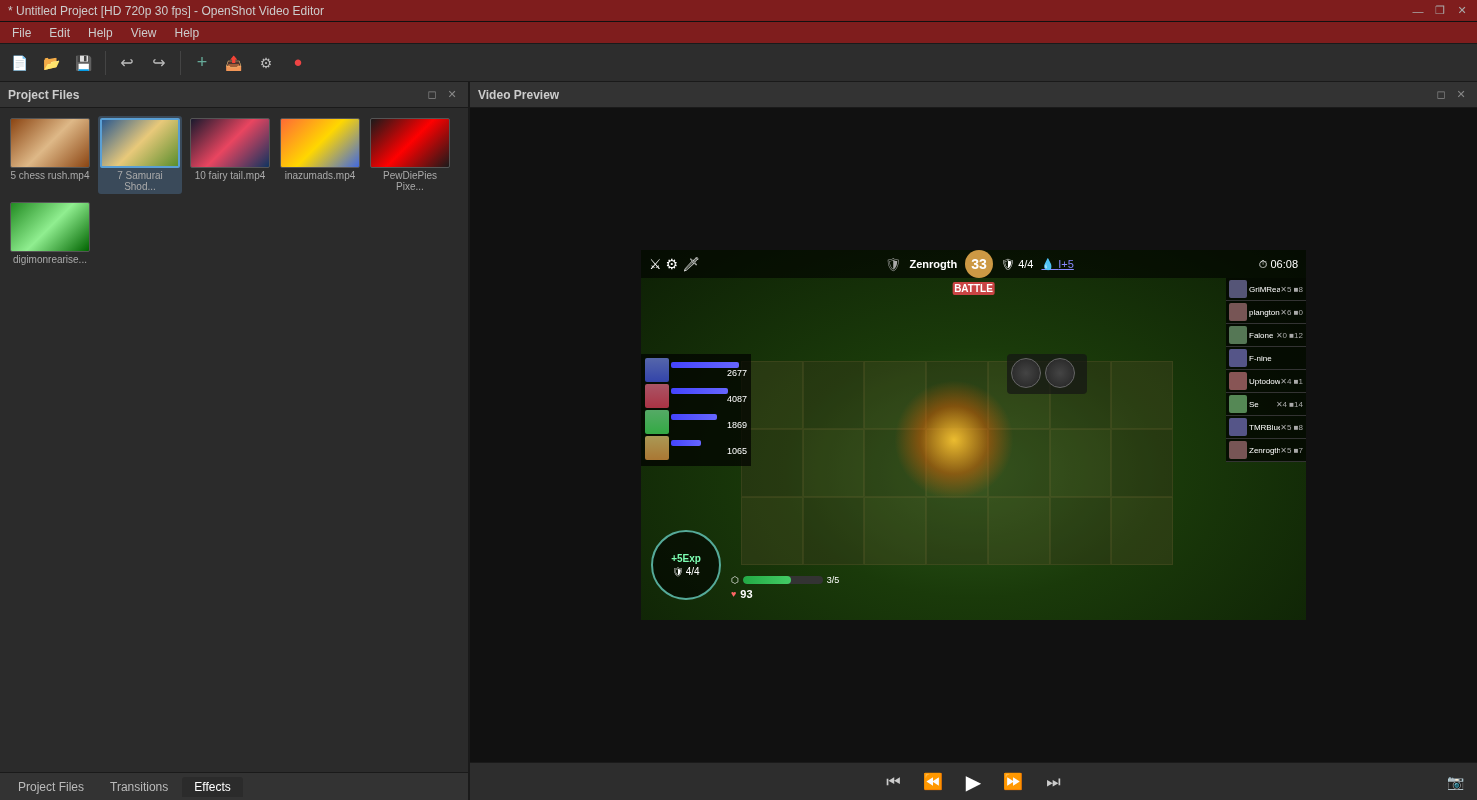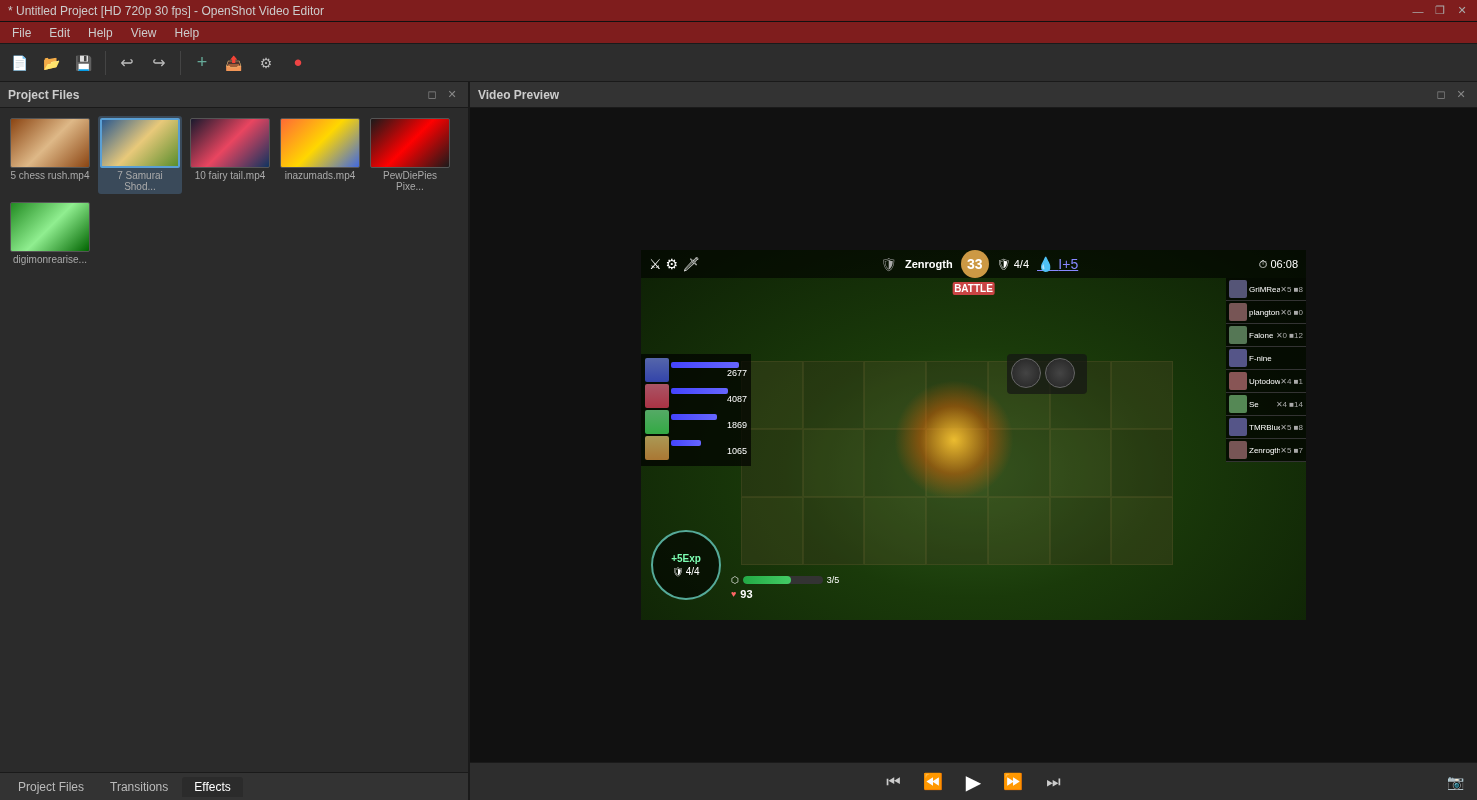--- a/index.html
+++ b/index.html
@@ -564,21 +564,21 @@
           <div style="display:flex;gap:4px;align-items:center;">
             <span style="font-size:14px;">⚔</span>
             <span style="font-size:14px;">⚙</span>
             <span style="font-size:14px;">🗡</span>
           </div>
           <div style="display:flex;align-items:center;gap:8px;">
             <span style="font-size:13px; color:#aaa;">🛡</span>
             <span class="player-name-center">Zenrogth</span>
             <div style="background:#c94;border-radius:50%;width:28px;height:28px;display:flex;align-items:center;justify-content:center;font-weight:bold;font-size:14px;">33</div>
             <span style="font-size:11px;">🛡 <span>4/4</span></span>
-            <span style="font-size:14px;color:#88f;text-decoration:underline;">💧 <span>I+5</span></span>
+            <span style="font-size:11px;color:#88f;text-decoration:underline;">💧 <span>I+5</span></span>
           </div>
           <div style="display:flex;align-items:center;gap:6px;">
             <span style="font-size:11px;">⏱ <span>06:08</span></span>
           </div>
         </div>
 
         <div class="battle-badge" style="position:absolute;top:32px;left:50%;transform:translateX(-50%);">BATTLE</div>
 
         <div style="position:absolute;top:30%;left:15%;width:65%;height:55%;display:grid;grid-template-columns:repeat(7,1fr);opacity:0.6;">
 

